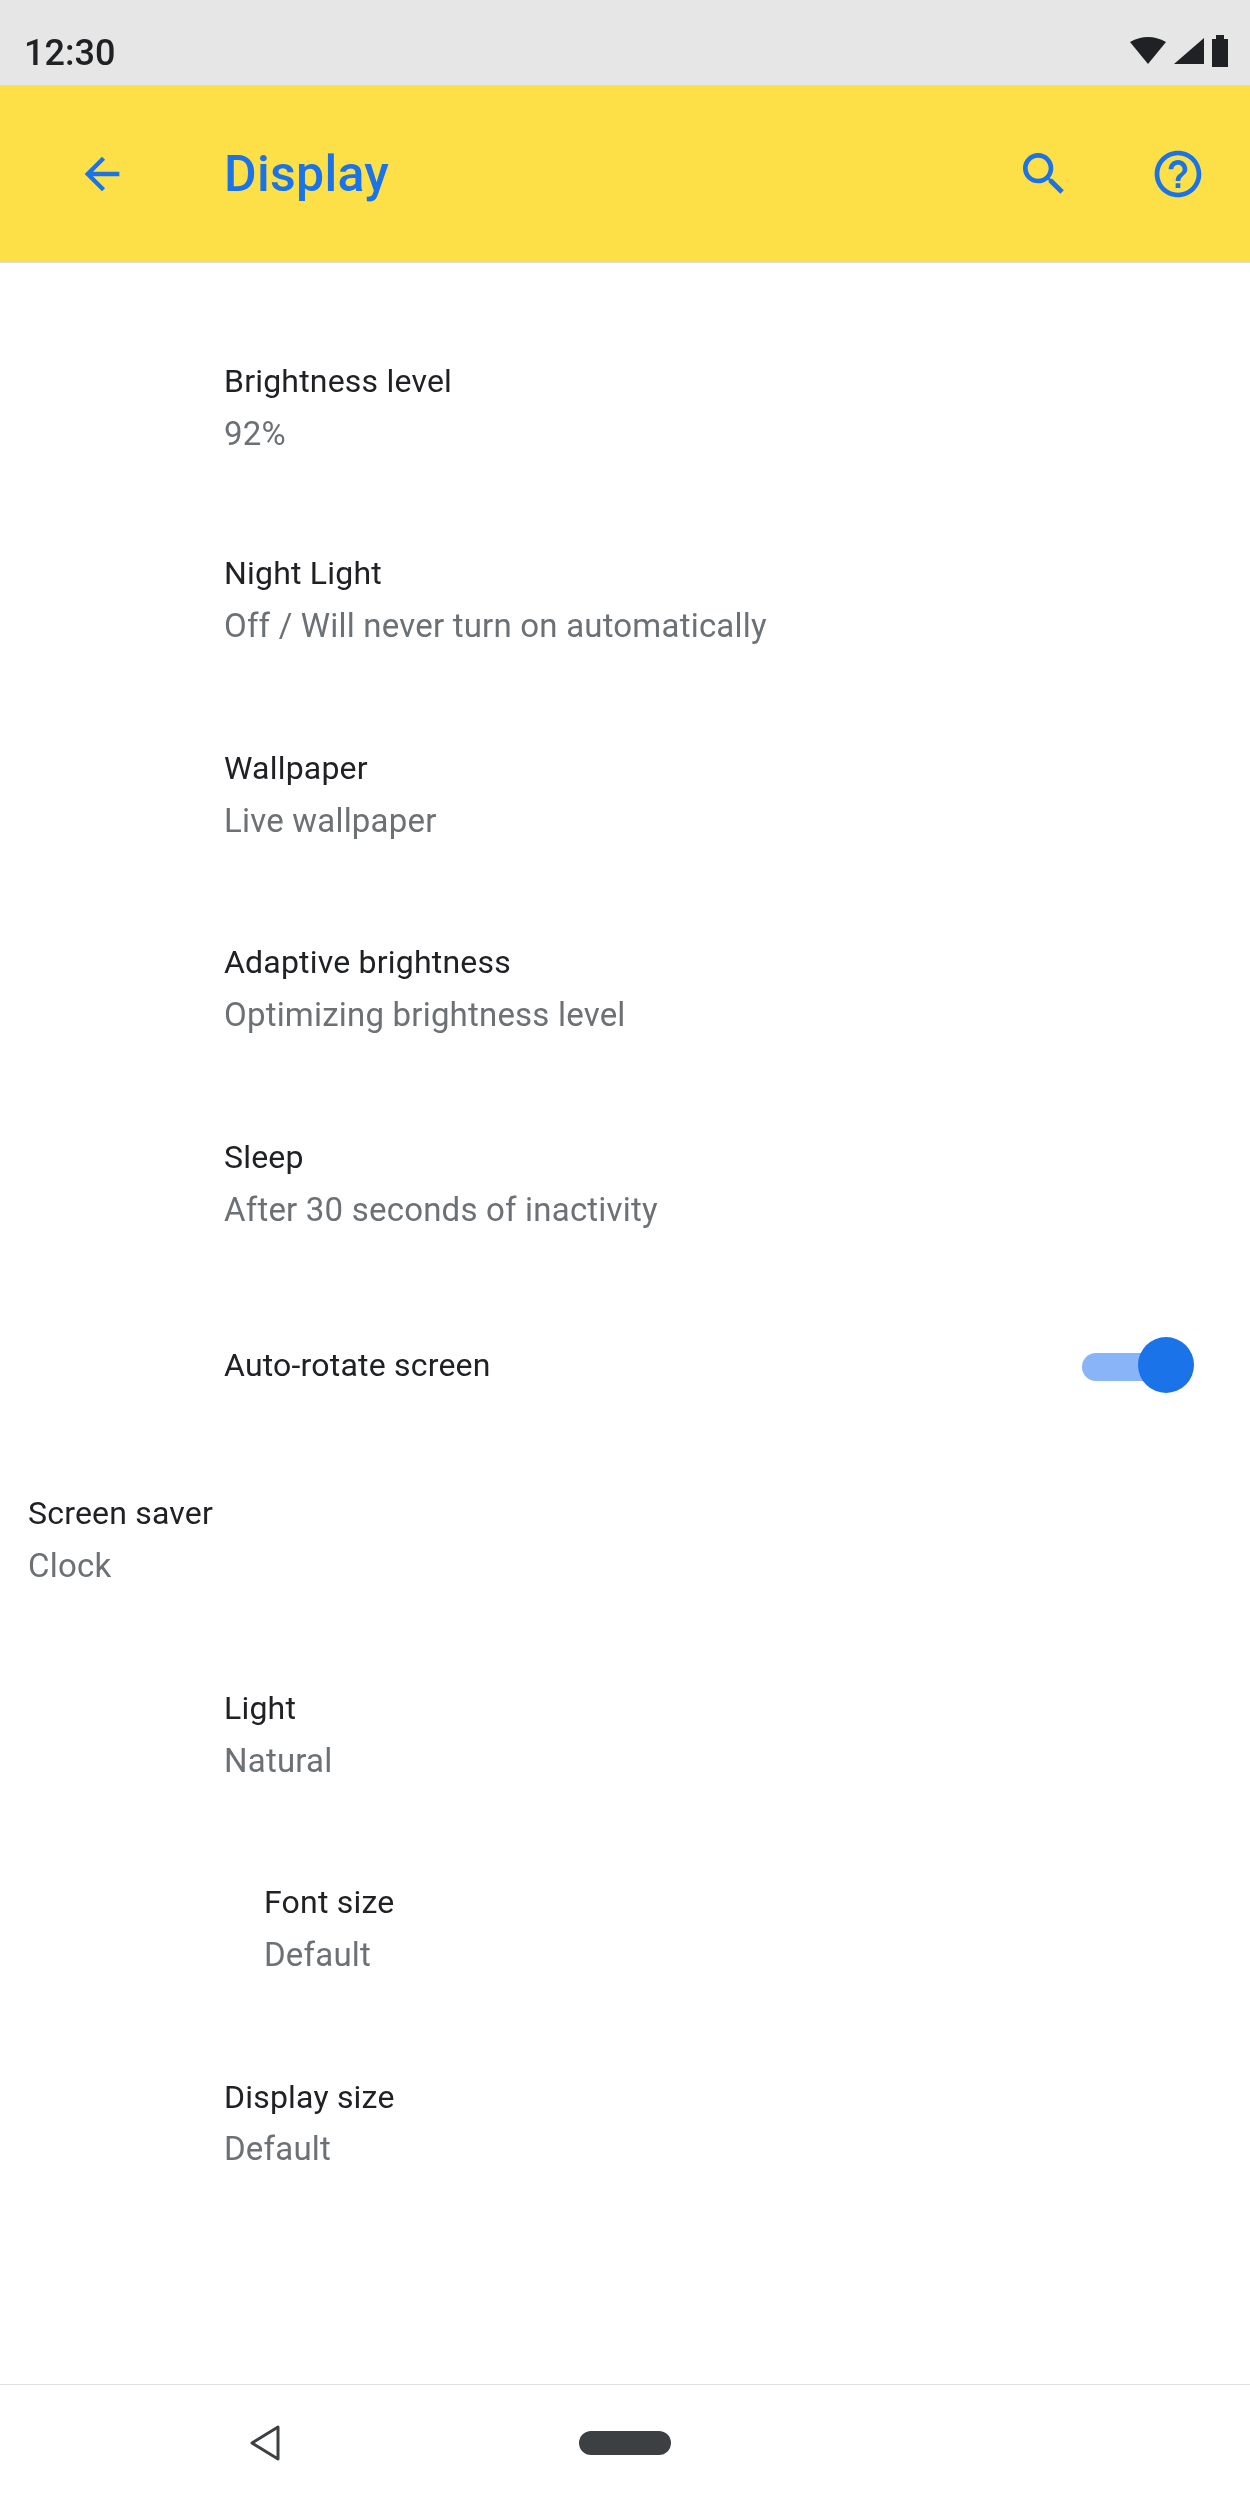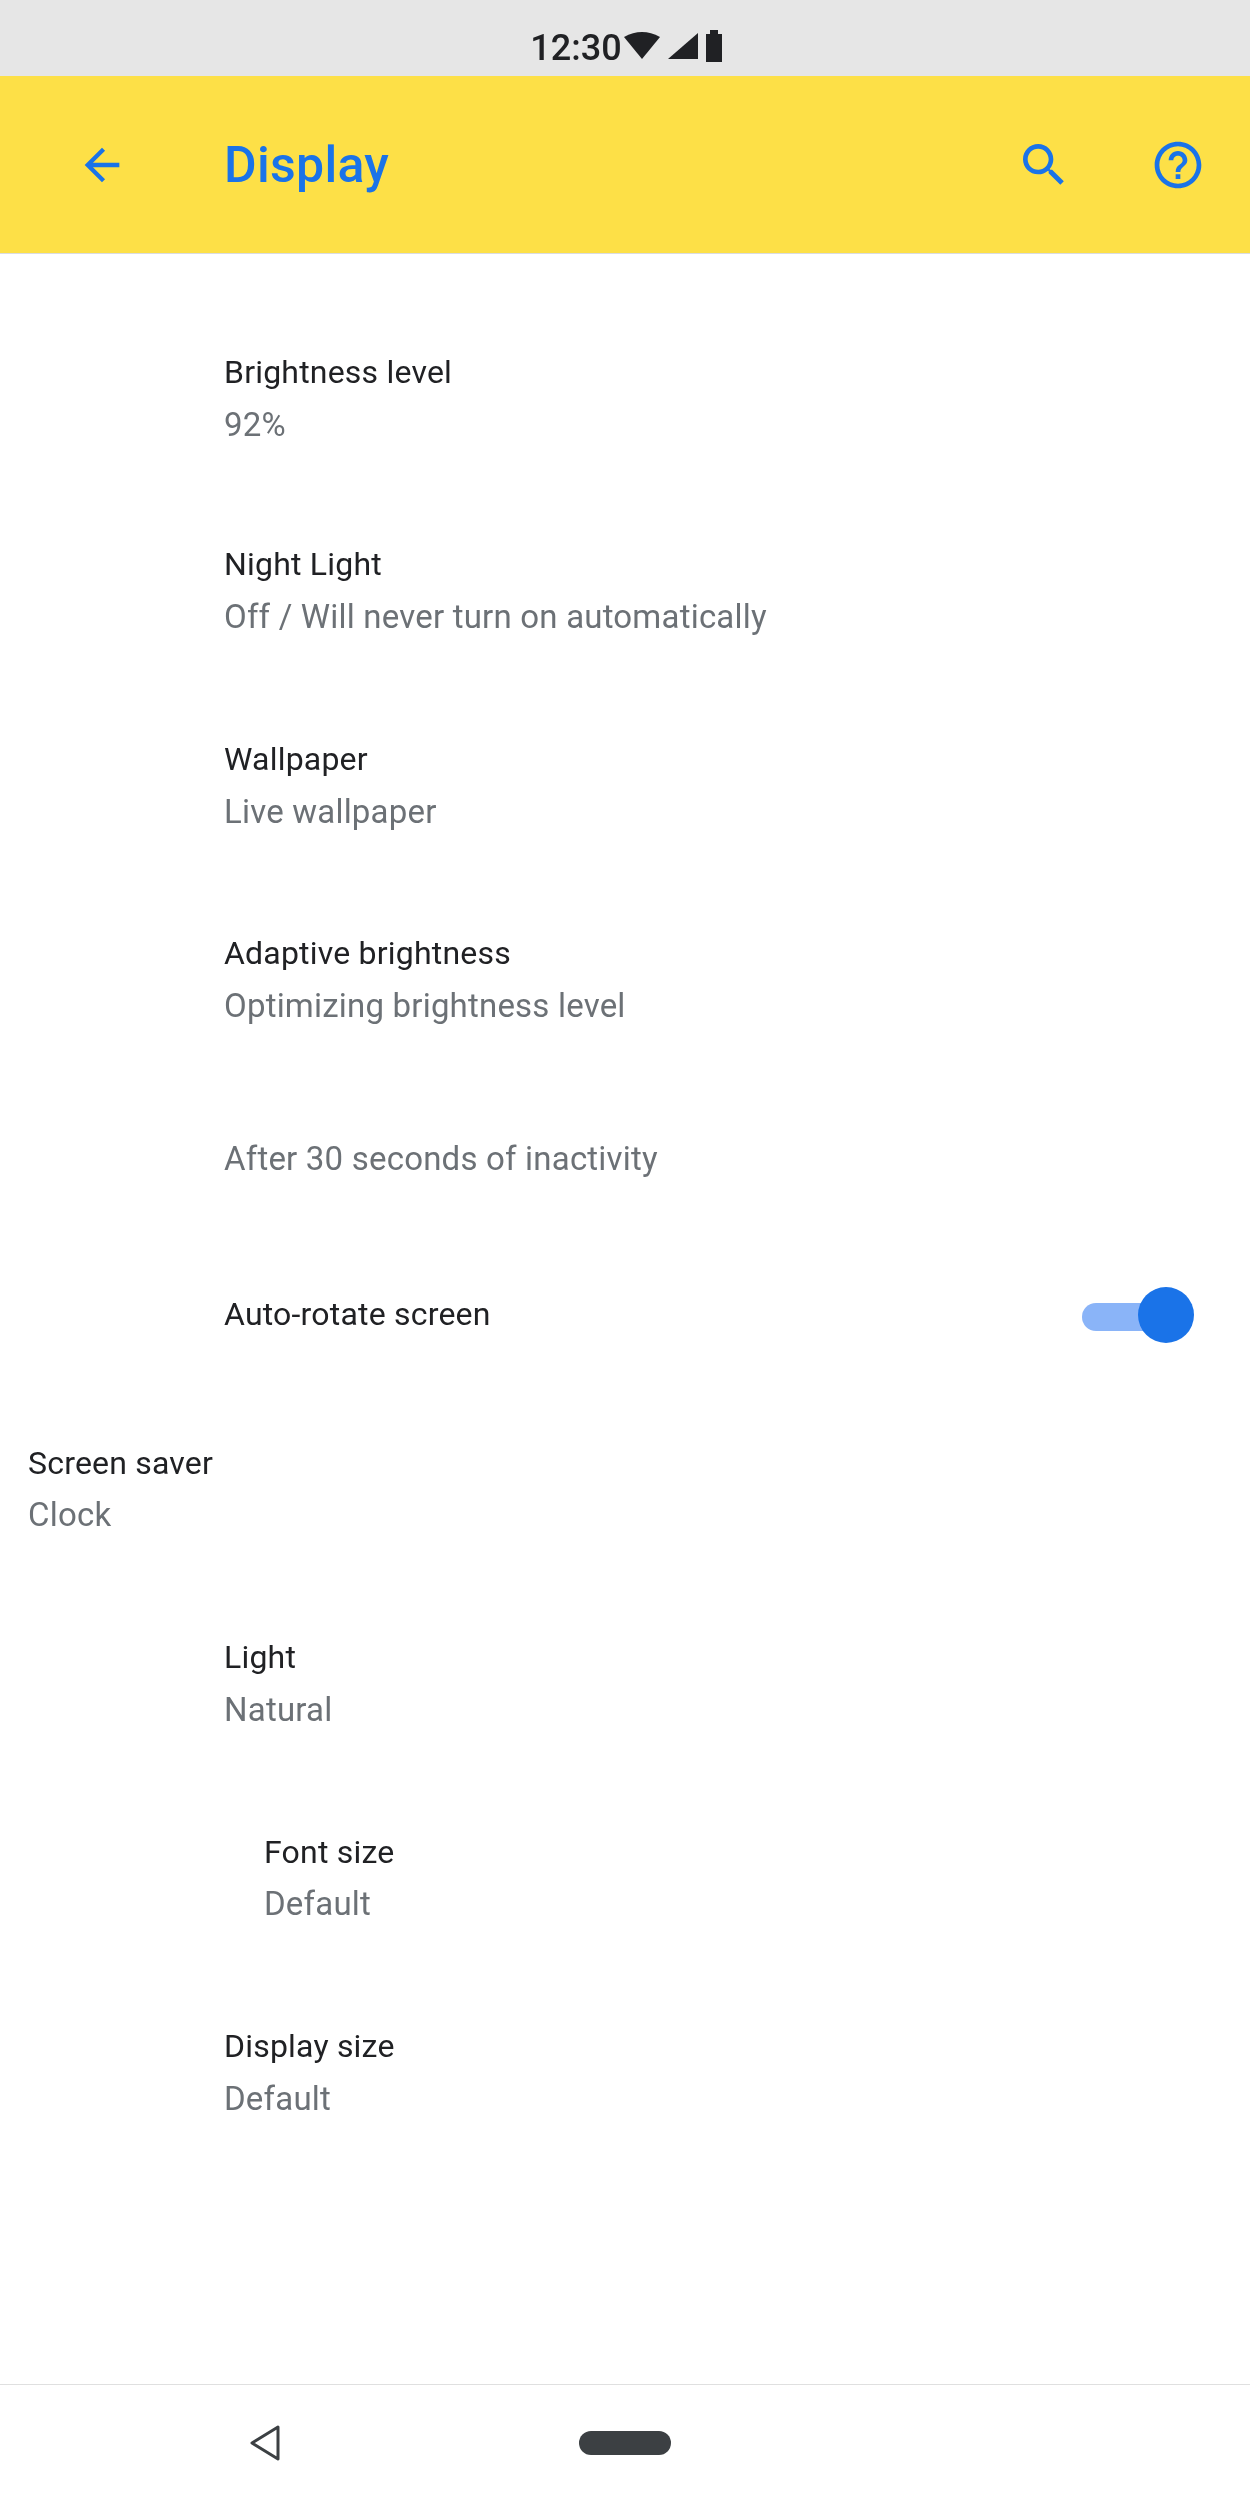--- a/index.html
+++ b/index.html
@@ -10,25 +10,25 @@
     }
     body {
       width: 1250px;
       height: 2500px;
       font-family: Roboto, -apple-system, BlinkMacSystemFont, "Segoe UI", sans-serif;
       background: #ffffff;
       overflow: hidden;
       position: relative;
     }
     .status-bar {
-      height: 76px;
+      height: 85px;
       background: #e6e6e6;
       display: flex;
       align-items: center;
-      justify-content: center;
+      justify-content: space-between;
       padding: 16px 20px 0 24px;
     }
     .status-time {
       font-size: 36px;
       font-weight: 500;
       color: #202124;
       margin-top: 4px;
     }
     .status-icons {
       display: flex;
@@ -217,20 +217,21 @@
     </div>
   </div>
   <div class="setting-item" style="padding-top:50px;padding-bottom:50px;">
     <div class="setting-text">
       <div class="setting-title">Adaptive brightness</div>
       <div class="setting-subtitle">Optimizing brightness level</div>
     </div>
   </div>
   <div class="setting-item" style="padding-top:50px;padding-bottom:50px;">
     <div class="setting-text">
+      <div class="setting-title">Sleep</div>
       <div class="setting-subtitle">After 30 seconds of inactivity</div>
     </div>
   </div>
   <div class="setting-item setting-single">
     <div class="setting-text">
       <div class="setting-title">Auto-rotate screen</div>
     </div>
     <div class="switch">
       <div class="switch-track"></div>
       <div class="switch-thumb"></div>

